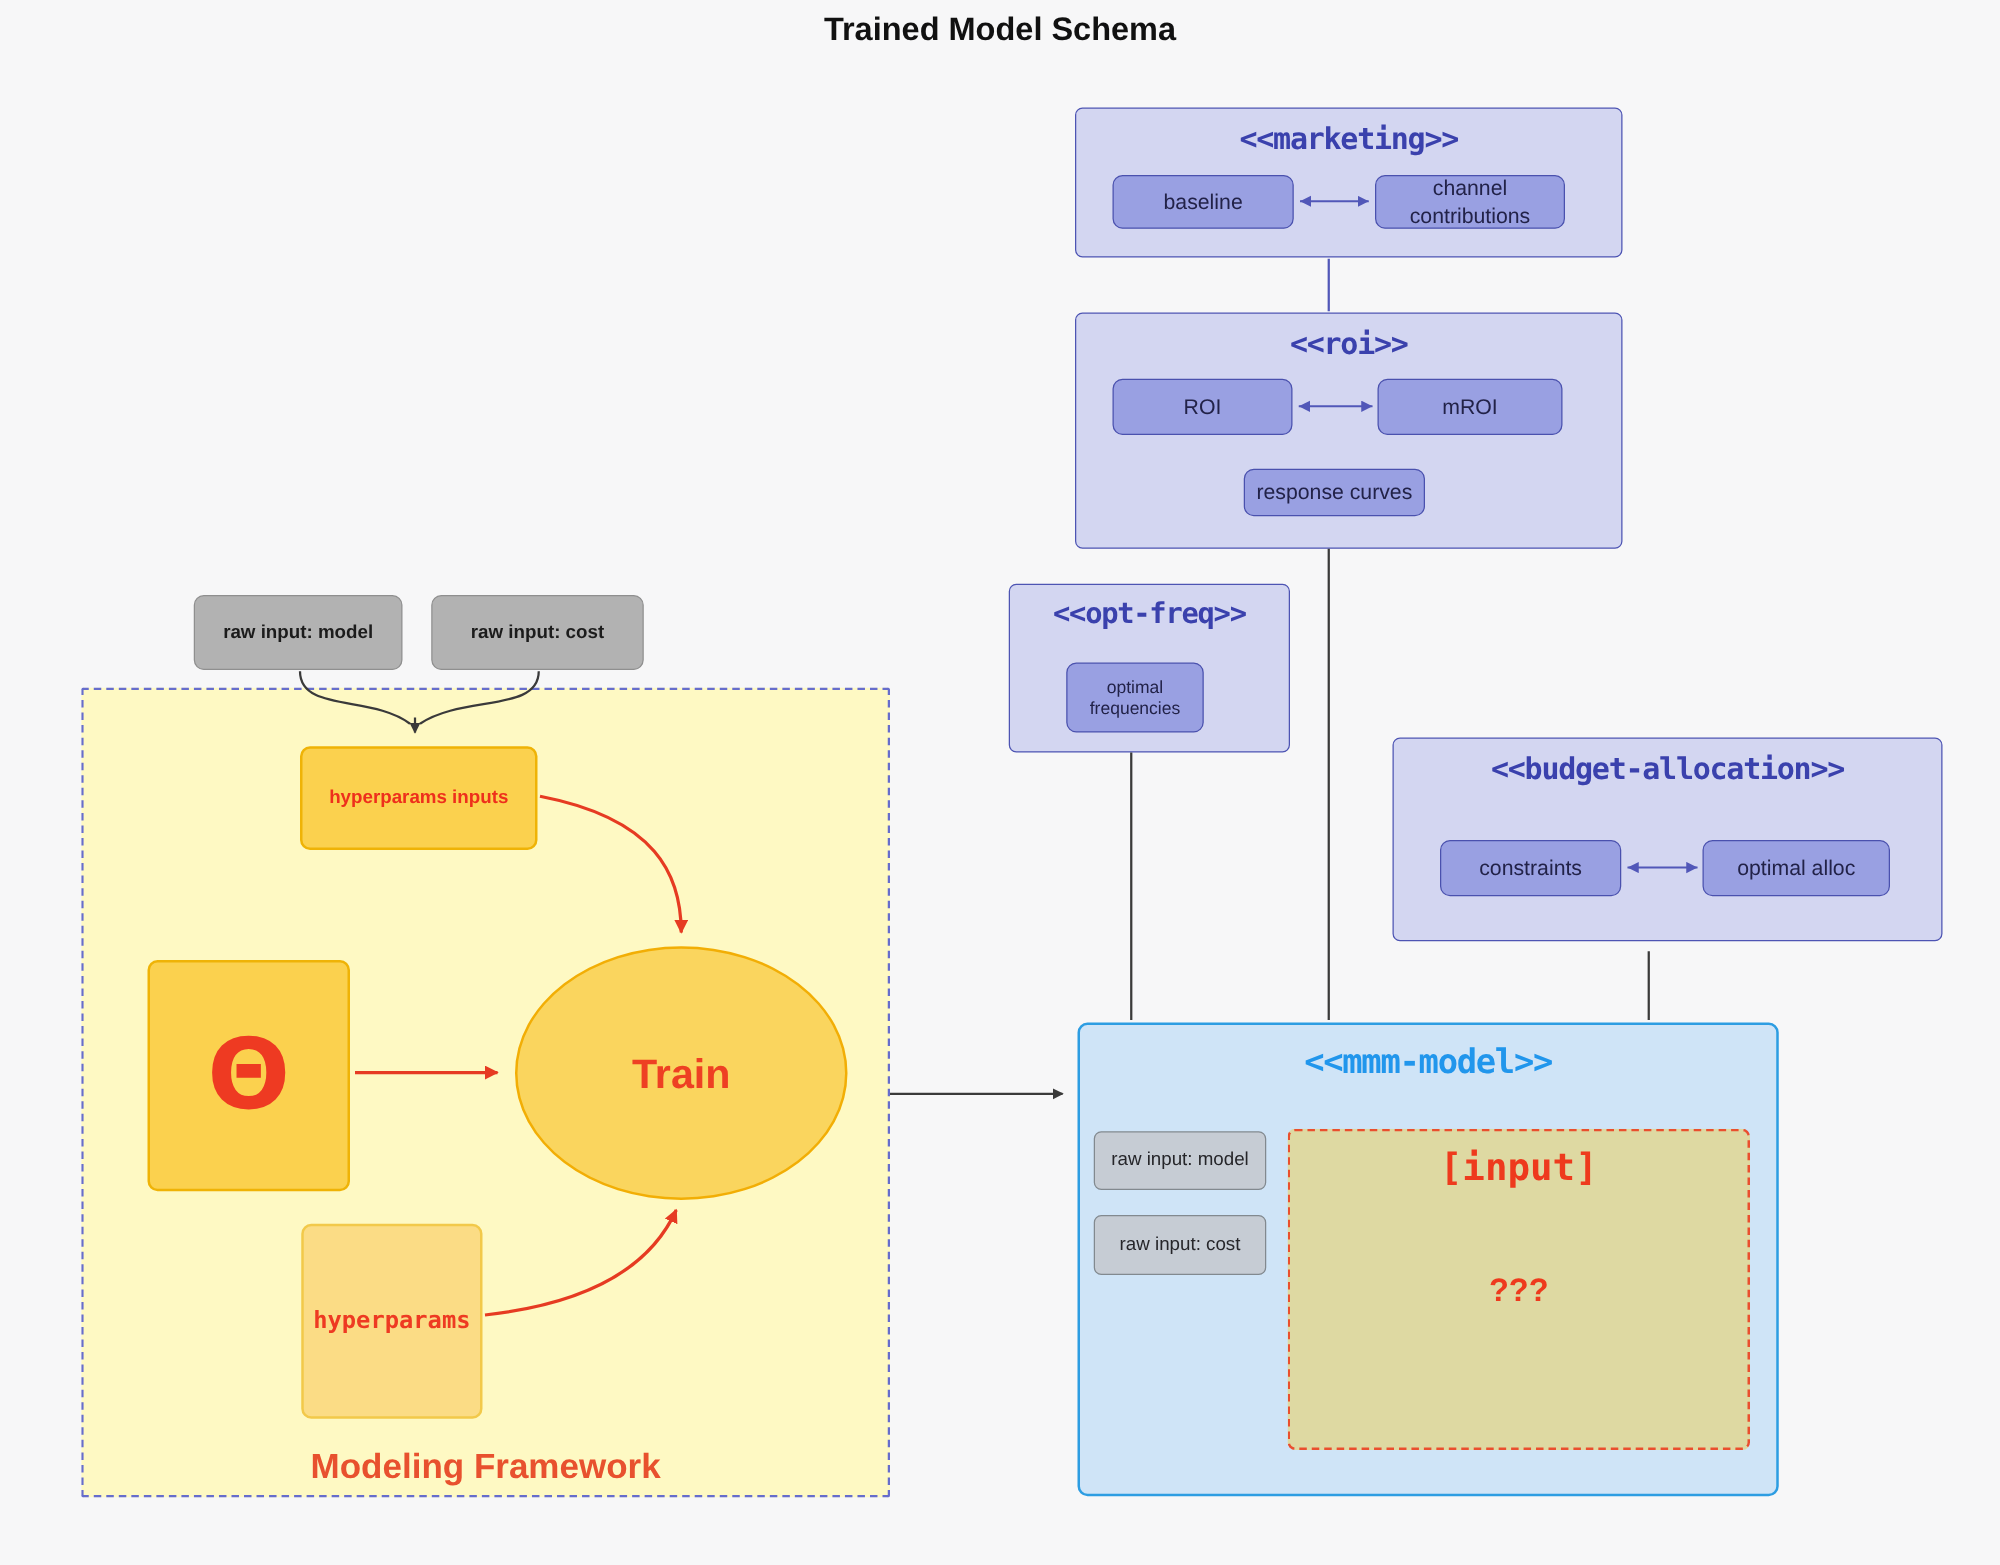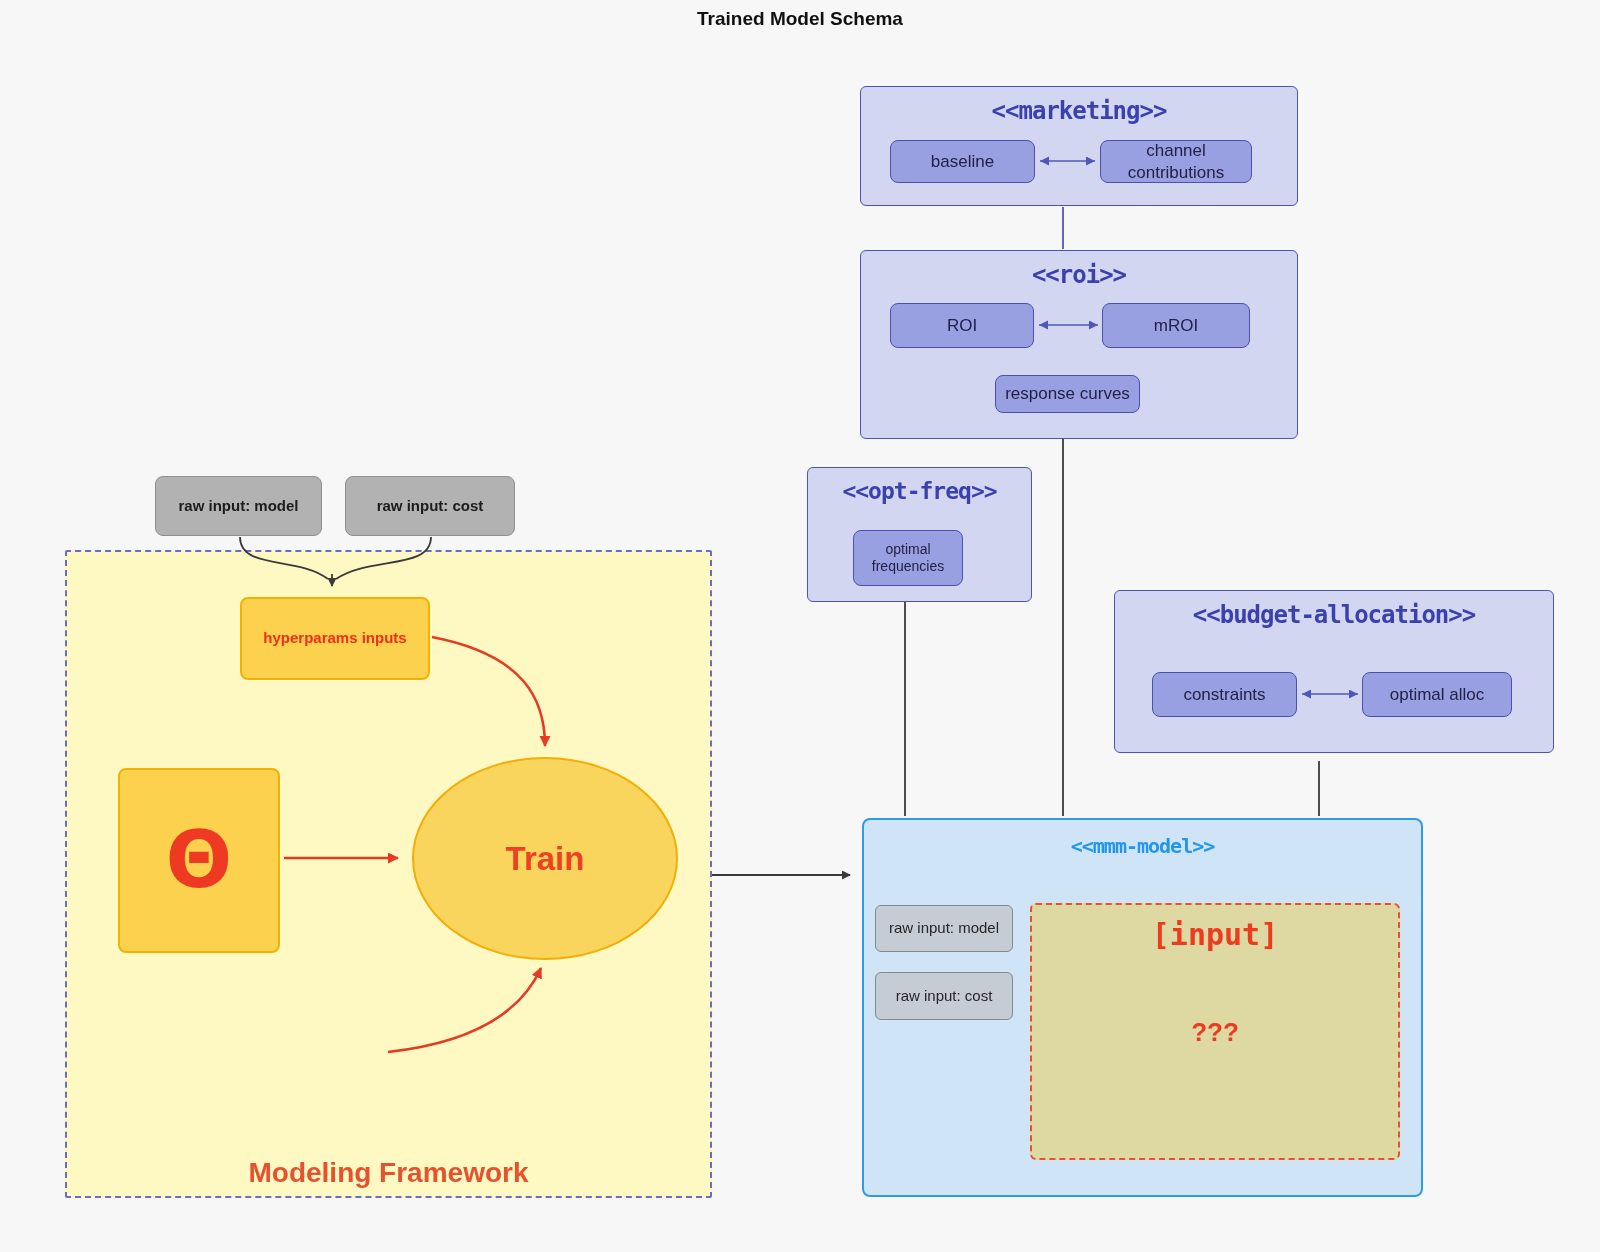--- a/index.html
+++ b/index.html
@@ -4,41 +4,41 @@
 <style>
   * { box-sizing: border-box; margin: 0; padding: 0; }
   html,body { background:#f7f7f8; }
   #canvas {
     position: relative; width: 1600px; height: 1252px;
     background: #f7f7f8; overflow: hidden;
     font-family: "Liberation Sans", sans-serif;
   }
   .page-title {
     position: absolute; top: 8px; left: 0; width: 1600px;
-    text-align: center; font-size: 19px; font-weight: bold; color: #111;
+    text-align: center; font-size: 26px; font-weight: bold; color: #111;
   }
   .container { position: absolute; z-index: 0; }
   .lav { background:#d3d6f1; border:1.5px solid #4d54b3; border-radius:6px;margin-left:14px; }
   .ctitle {
     position:absolute; top:10px; left:0; width:100%; text-align:center;
     font-family:"DejaVu Sans Mono", monospace; font-weight:bold;
     font-size:24px; color:#3a41ad; letter-spacing:-1px;
   }
   .node {
     position:absolute; display:flex; align-items:center; justify-content:center;
     text-align:center; line-height:1.25;
   }
   .stack::before {
     content:""; position:absolute; left:-7px; top:-8px; right:7px; bottom:8px;
     background:inherit; border:inherit; border-radius:inherit; z-index:-1;
   }
   .purple { background:#99a0e2; border:1.5px solid #4a51ae; border-radius:8px;
             color:#222248; font-size:17px; }
   .mmm { background:#cfe4f7; border:2px solid #2d9de2; border-radius:8px; }
-  .mmm .ctitle { color:#2196ec; font-size:20px; top:14px; }
+  .mmm .ctitle { color:#2196ec; font-size:27px; top:14px; }
   .bluegray { background:#c6ccd4; border:1.5px solid #82898f; border-radius:6px;
               color:#26262a; font-size:15px; }
   .khaki { background:#ded9a2; border:2.5px dashed #ea4f2e; border-radius:6px; }
   .model-label { position:absolute; top:12px; left:0; width:100%; text-align:center;
     font-family:"DejaVu Sans Mono", monospace; font-weight:bold; font-size:30px; color:#ee3a1d; }
   .qqq { position:absolute; top:112px; left:0; width:100%; text-align:center;
     font-weight:bold; font-size:26px; color:#ee3a1d; }
   .mf { background:#fef9c3; border:2px dashed #666dcc; border-radius:2px; }
   .mf-label { position:absolute; top:605px; left:0; width:100%; text-align:center;
     font-weight:bold; font-size:28px; color:#e8512e; }
@@ -76,20 +76,23 @@
   </div>
 
   <div class="node stack yellow" style="left:240px; top:597px; width:190px; height:83px;">
     <span class="ti-text">hyperparams inputs</span>
   </div>
   <div class="node stack yellow" style="left:118px; top:768px; width:162px; height:185px;">
     <span class="theta-text">Θ</span>
   </div>
   <div class="node ellipse" style="left:412px; top:757px; width:266px; height:203px;">
     <span class="train-text">Train</span>
+  </div>
+  <div class="node stack lightyellow" style="left:241px; top:979px; width:145px; height:156px;">
+    <span class="hyper-text">hyperparams</span>
   </div>
 
   <div class="container lav" style="left:846px; top:86px; width:438px; height:120px;">
     <div class="ctitle">&lt;&lt;marketing&gt;&gt;</div>
   </div>
   <div class="node stack purple" style="left:890px; top:140px; width:145px; height:43px;">
     <span>baseline</span>
   </div>
   <div class="node stack purple" style="left:1100px; top:140px; width:152px; height:43px;">
     <span>channel contributions</span>

